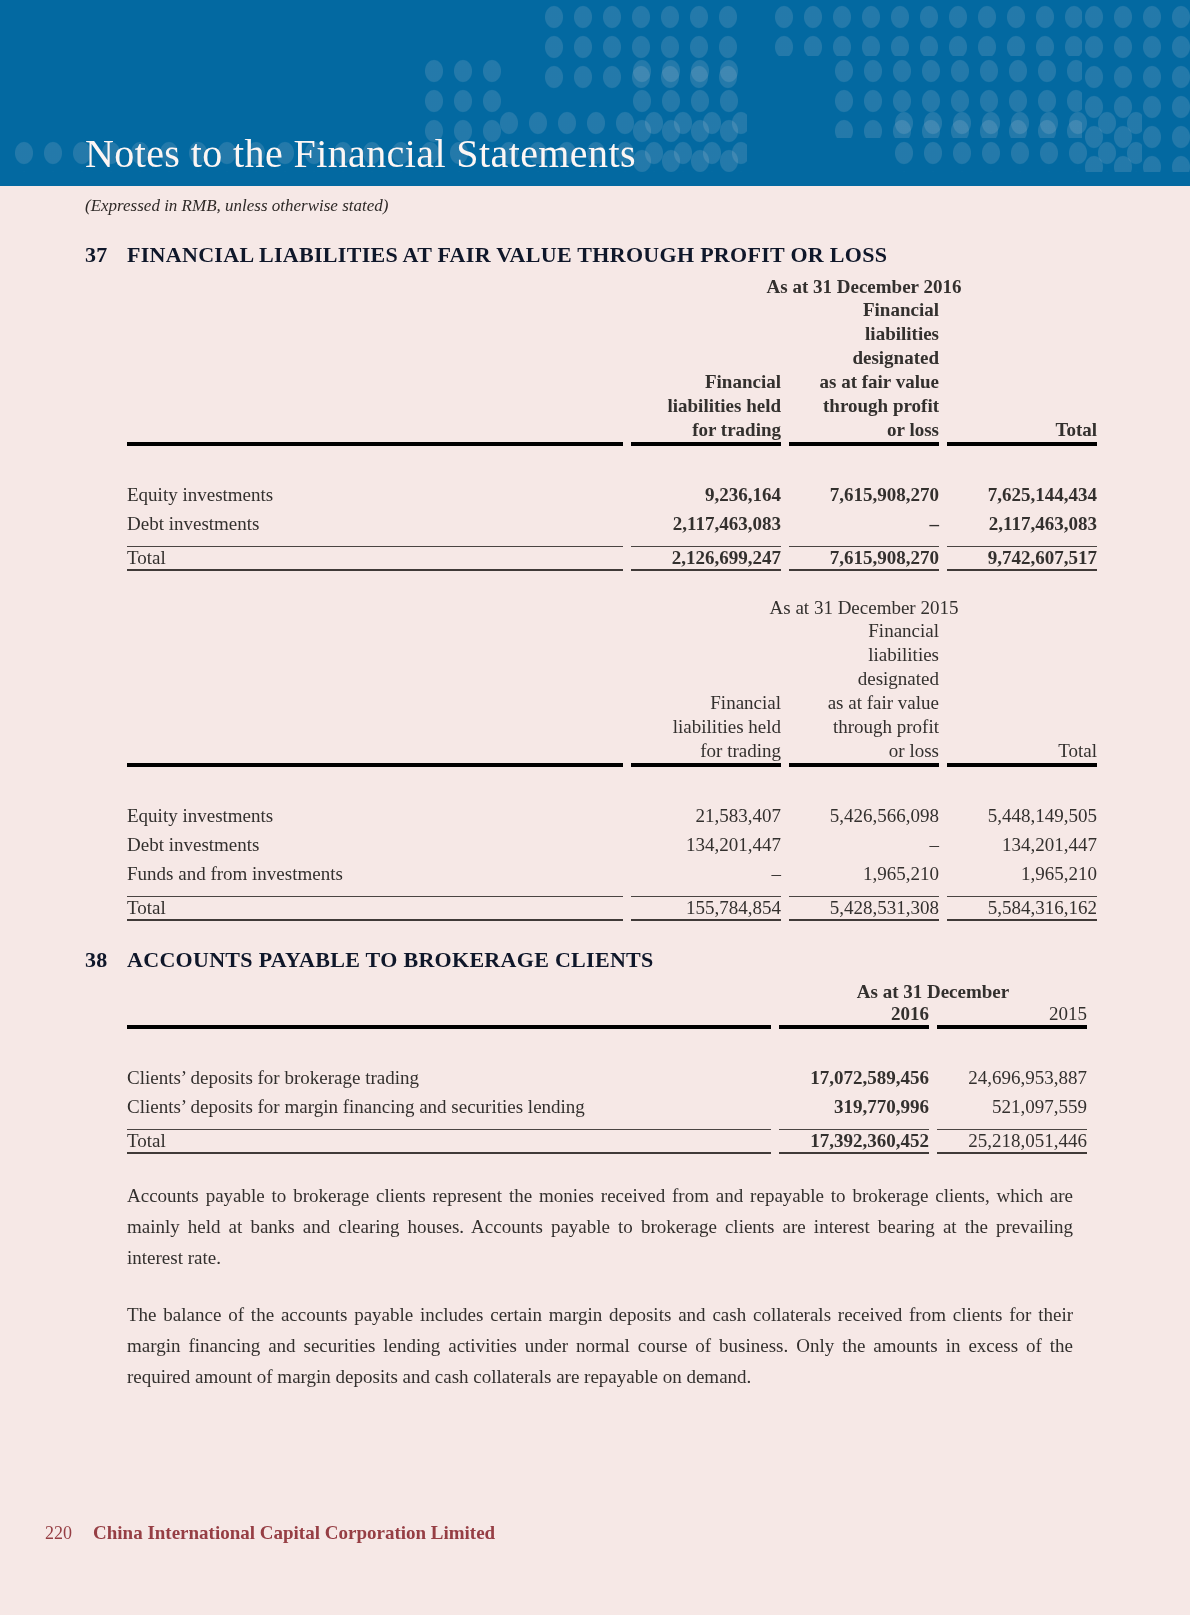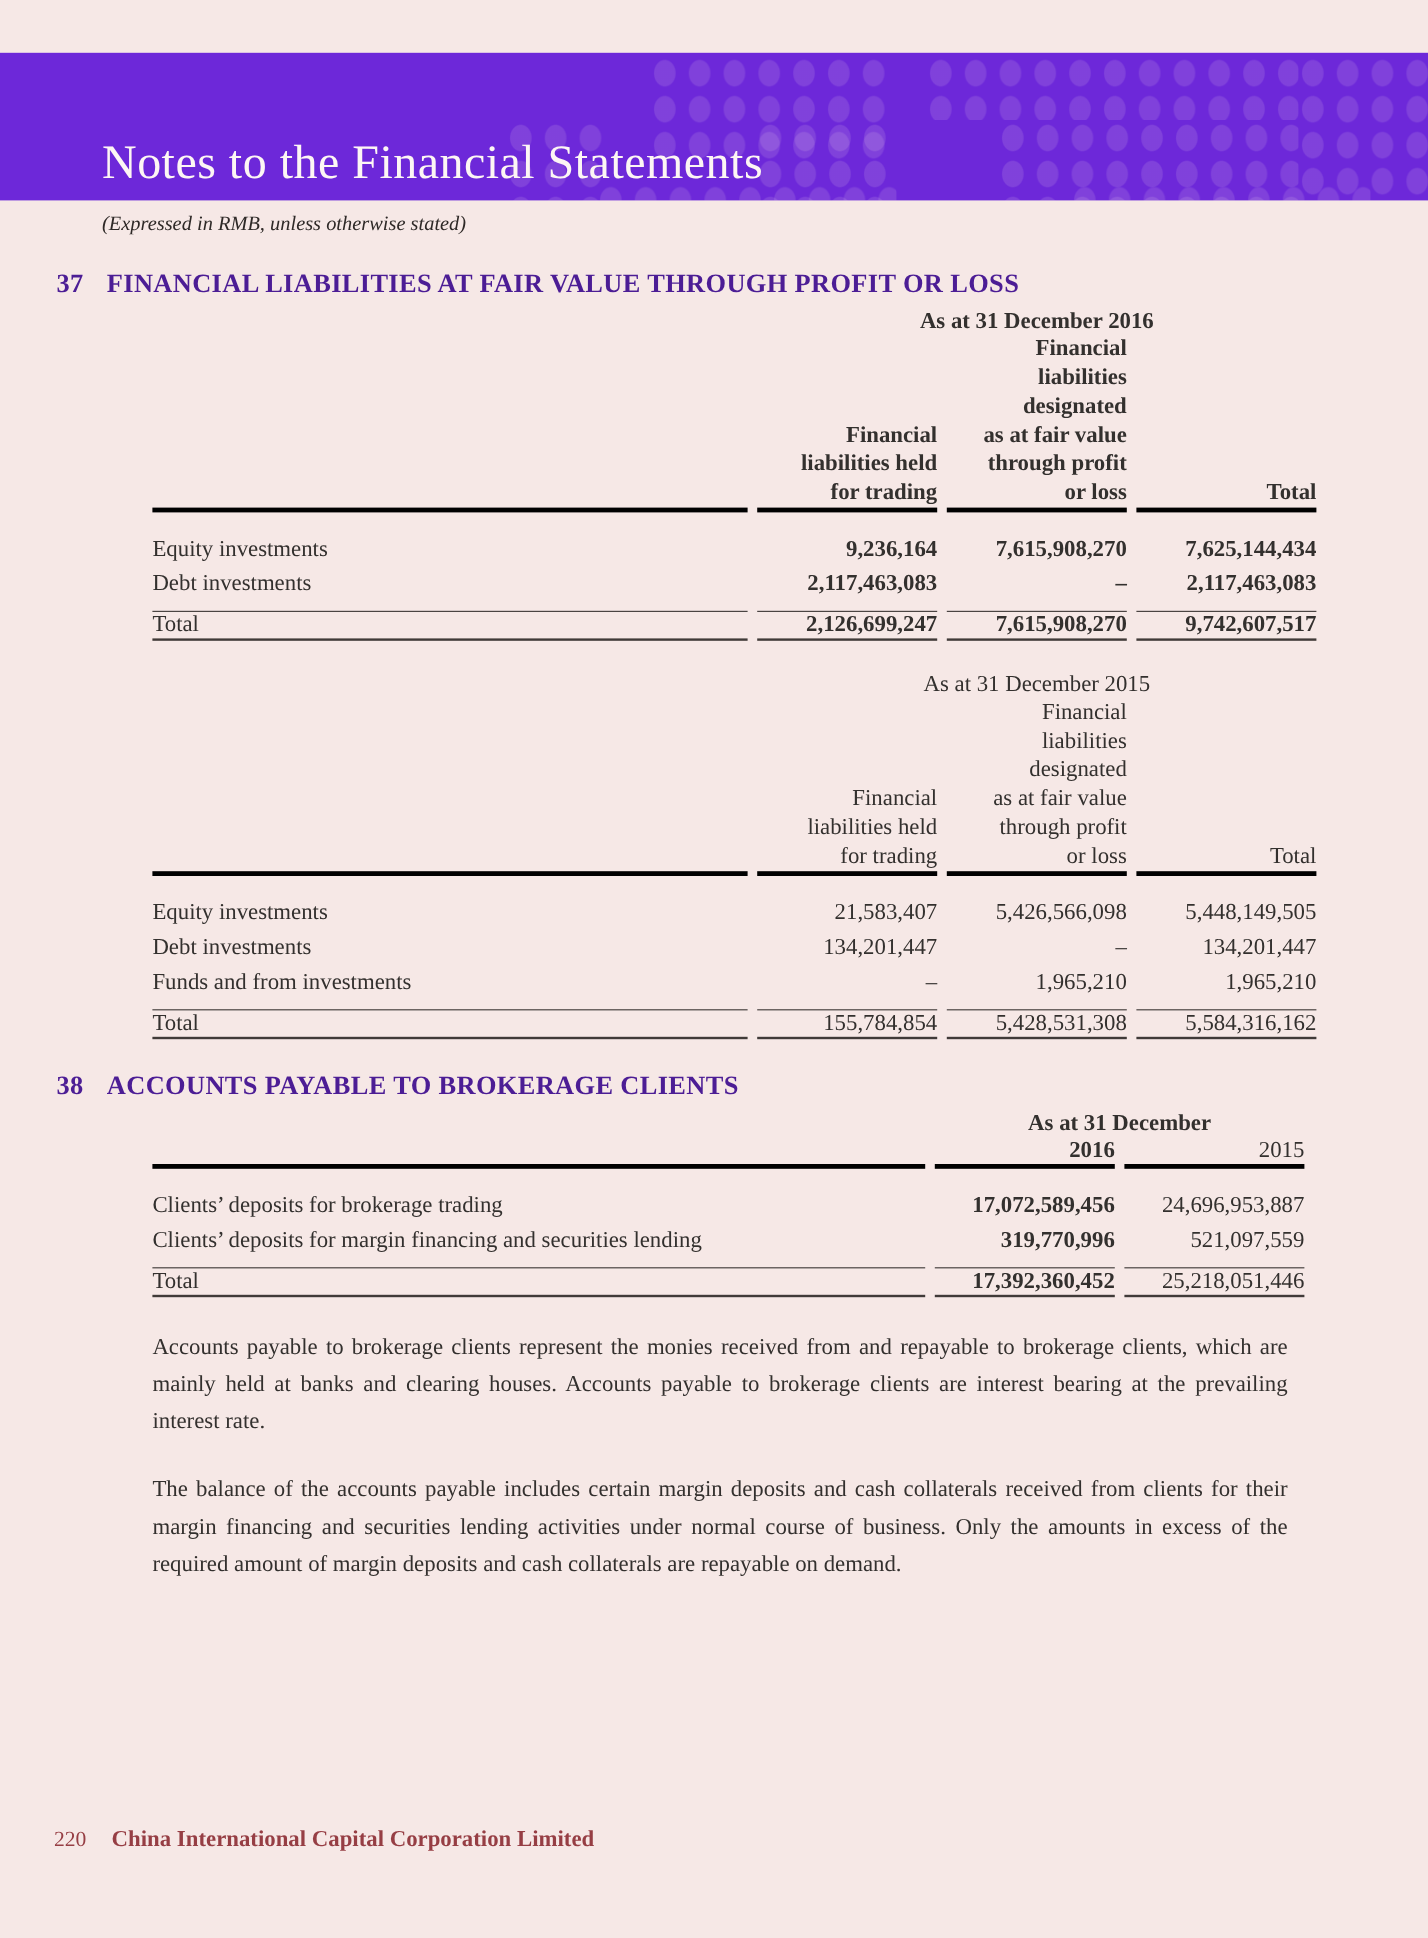--- a/index.html
+++ b/index.html
@@ -5,41 +5,41 @@
   html,body { margin:0; padding:0; }
   body { background:#d8cfcc; }
   .page {
     width:1190px; height:1615px; position:relative; overflow:hidden;
     background:#F6E8E6; color:#332D2B;
     font-family:"Liberation Serif","DejaVu Serif",serif;
     margin:0 auto;
   }
 
   
-  .band { position:relative; height:123px; background:#6d28d9; overflow:hidden;margin-top:44px; }
+  .band { position:relative; height:186px; background:#0369a1; overflow:hidden; }
   .dotpatch {
     position:absolute;
     background-image: radial-gradient(ellipse 9px 11px at 14px 15px,
       rgba(255,234,232,0.13) 0 8.5px, rgba(255,234,232,0) 9.5px);
     background-size:29px 30px;
   }
   .band-title {
     position:absolute; left:85px; bottom:10px; margin:0;
     color:#FDF6F4; font-size:40px; font-weight:400; letter-spacing:0.4px;
     line-height:1.1;
   }
 
   .subtitle {
     margin:10px 0 0 85px; font-style:italic; font-size:17px; color:#2E2927;
   }
 
   
   .sec-head {
-    display:flex; align-items:baseline; margin:26px 0 0 47px;
-    color:#4c1d95; font-weight:700; font-size:22px; letter-spacing:0.3px;
+    display:flex; align-items:baseline; margin:26px 0 0 85px;
+    color:#0f172a; font-weight:700; font-size:22px; letter-spacing:0.3px;
   }
   .sec-num { width:42px; flex:0 0 42px; }
   .sec-title { margin:0; font-size:22px; font-weight:700; letter-spacing:0.3px; }
 
   
   table.fin {
     border-collapse:separate; border-spacing:8px 0;
     table-layout:fixed; margin-left:119px; font-size:19px; color:#33302E;
   }
   table.fin td { padding:0; }
@@ -58,21 +58,21 @@
   }
   .yr { padding-top:4px; padding-bottom:7px; }
   .num { text-align:right; }
   .b { font-weight:700; }
 
   .rule2 { border-bottom:4px solid #000000; }
   .rule1 { border-bottom:1.5px solid #4A4442; }
   .rule3 { border-bottom:2.5px solid #403A38; }
 
   .r-data td { height:29px; vertical-align:middle; }
-  .r-data.first td { padding-top:16px; }
+  .r-data.first td { padding-top:34px; }
   .r-data.last td { padding-bottom:8px; }
   .r-total td { padding-top:24px; padding-bottom:10px; }
 
   
   .para {
     width:946px; margin:26px 0 0 127px;
     font-size:19px; line-height:31px; text-align:justify; color:#33302E;
   }
 
   

